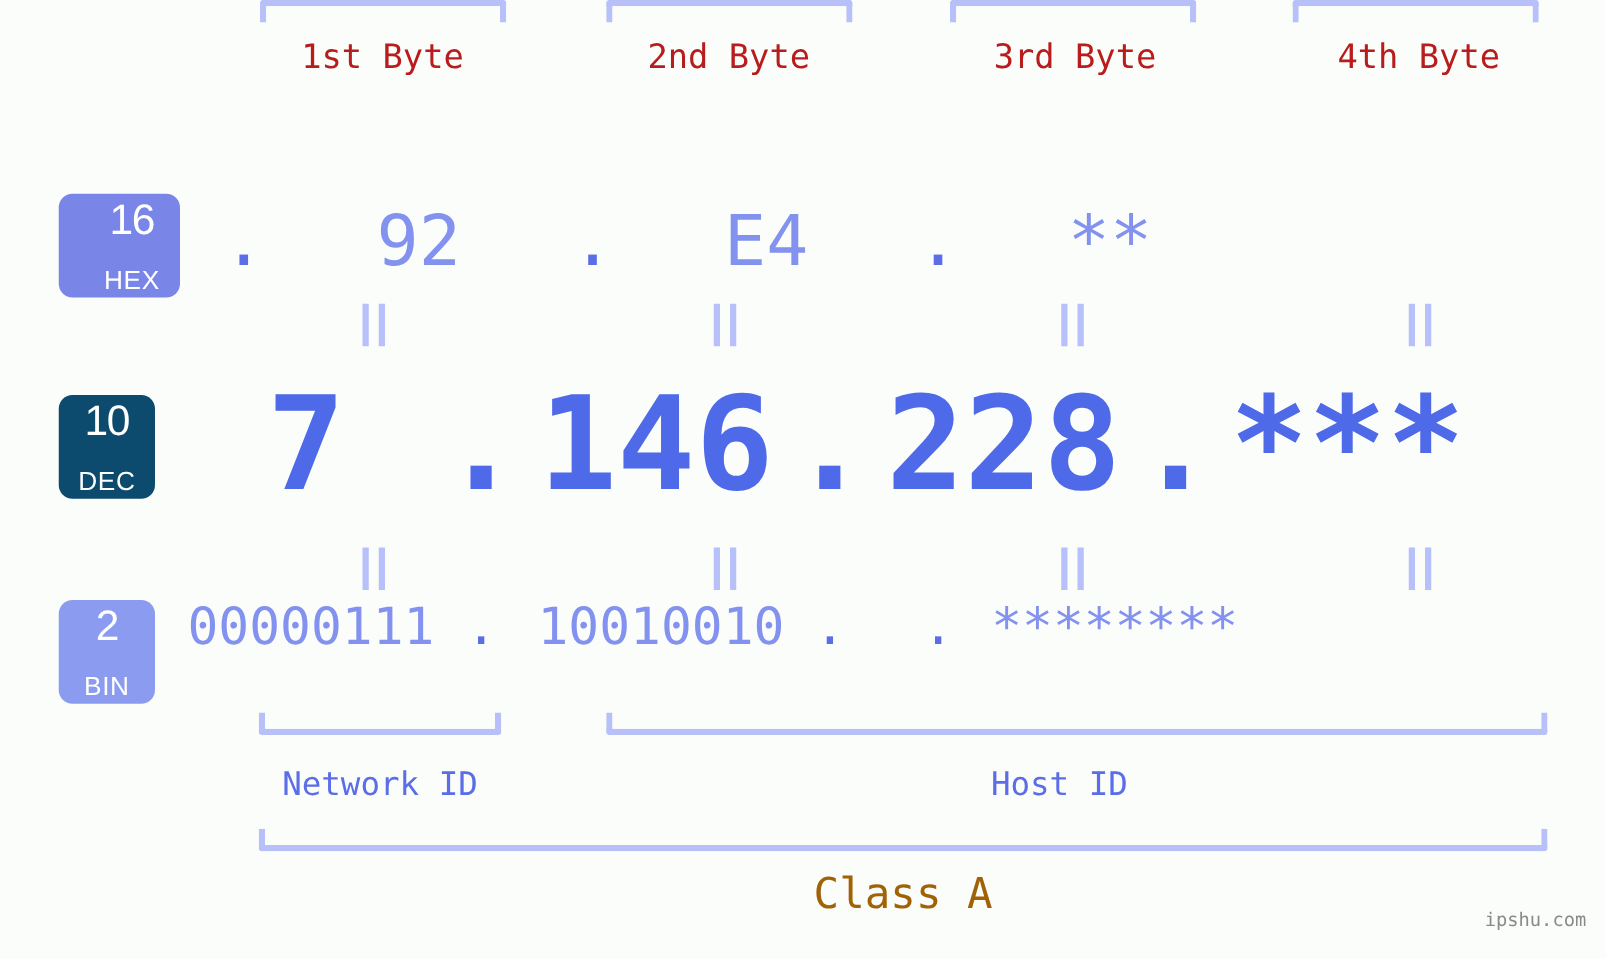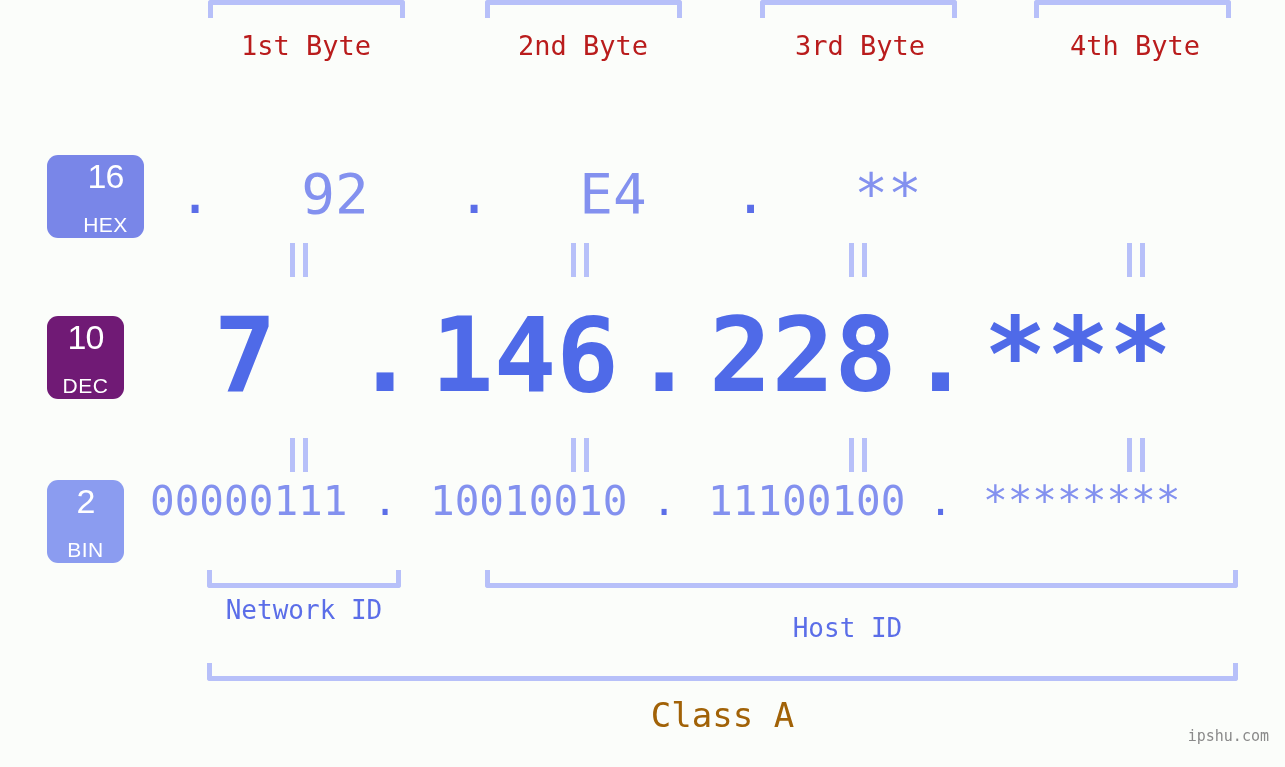--- a/index.html
+++ b/index.html
@@ -197,21 +197,21 @@
 
   <div class="bracket-top" style="left:208px;  width:197px;"></div>
   <div class="bracket-top" style="left:485px;  width:197px;"></div>
   <div class="bracket-top" style="left:760px;  width:197px;"></div>
   <div class="bracket-top" style="left:1034px; width:197px;"></div>
 
   <div class="badge" style="top:155px; background:#7986e8;padding-left:20px;">
     <span class="num">16</span>
     <span class="nm">HEX</span>
   </div>
-  <div class="badge" style="top:316px; background:#701a75;">
+  <div class="badge" style="top:316px; background:#0c4a6e;">
     <span class="num">10</span>
     <span class="nm">DEC</span>
   </div>
   <div class="badge" style="top:480px; background:#8b9cf0;">
     <span class="num">2</span>
     <span class="nm">BIN</span>
   </div>
 
   <div class="row row-hex">
     <span class="cell dot" style="width:90px;">.</span>
@@ -264,29 +264,28 @@
   <div class="eqmark" style="left:1127px; top:438px;">
       <i></i>
       <i></i>
     </div>
 
   <div class="row row-bin">
     <span class="cell" style="width:190px;">00000111</span>
     <span class="cell dot" style="width:90px;">.</span>
     <span class="cell" style="width:190px;">10010010</span>
     <span class="cell dot" style="width:88px;">.</span>
-    <span class="cell" style="width:190px;">11100100</span>
     <span class="cell dot" style="width:85px;">.</span>
     <span class="cell" style="width:190px;">********</span>
   </div>
 
   <div class="bracket-bottom" style="left:207px; width:194px; top:570px;"></div>
   <div class="bracket-bottom" style="left:485px; width:753px; top:570px;"></div>
 
-  <div class="section-label" style="left:177px; top:595px; width:254px;">Network ID</div>
+  <div class="section-label" style="left:177px; top:613px; width:254px;">Network ID</div>
   <div class="section-label" style="left:735px; top:613px; width:225px;">Host ID</div>
 
   <div class="bracket-bottom" style="left:207px; width:1031px; top:663px;"></div>
   <div class="class-label" style="left:207px; top:695px; width:1031px;">Class A</div>
 
   <div class="watermark">ipshu.com</div>
 
 </div>
 
 </body></html>

